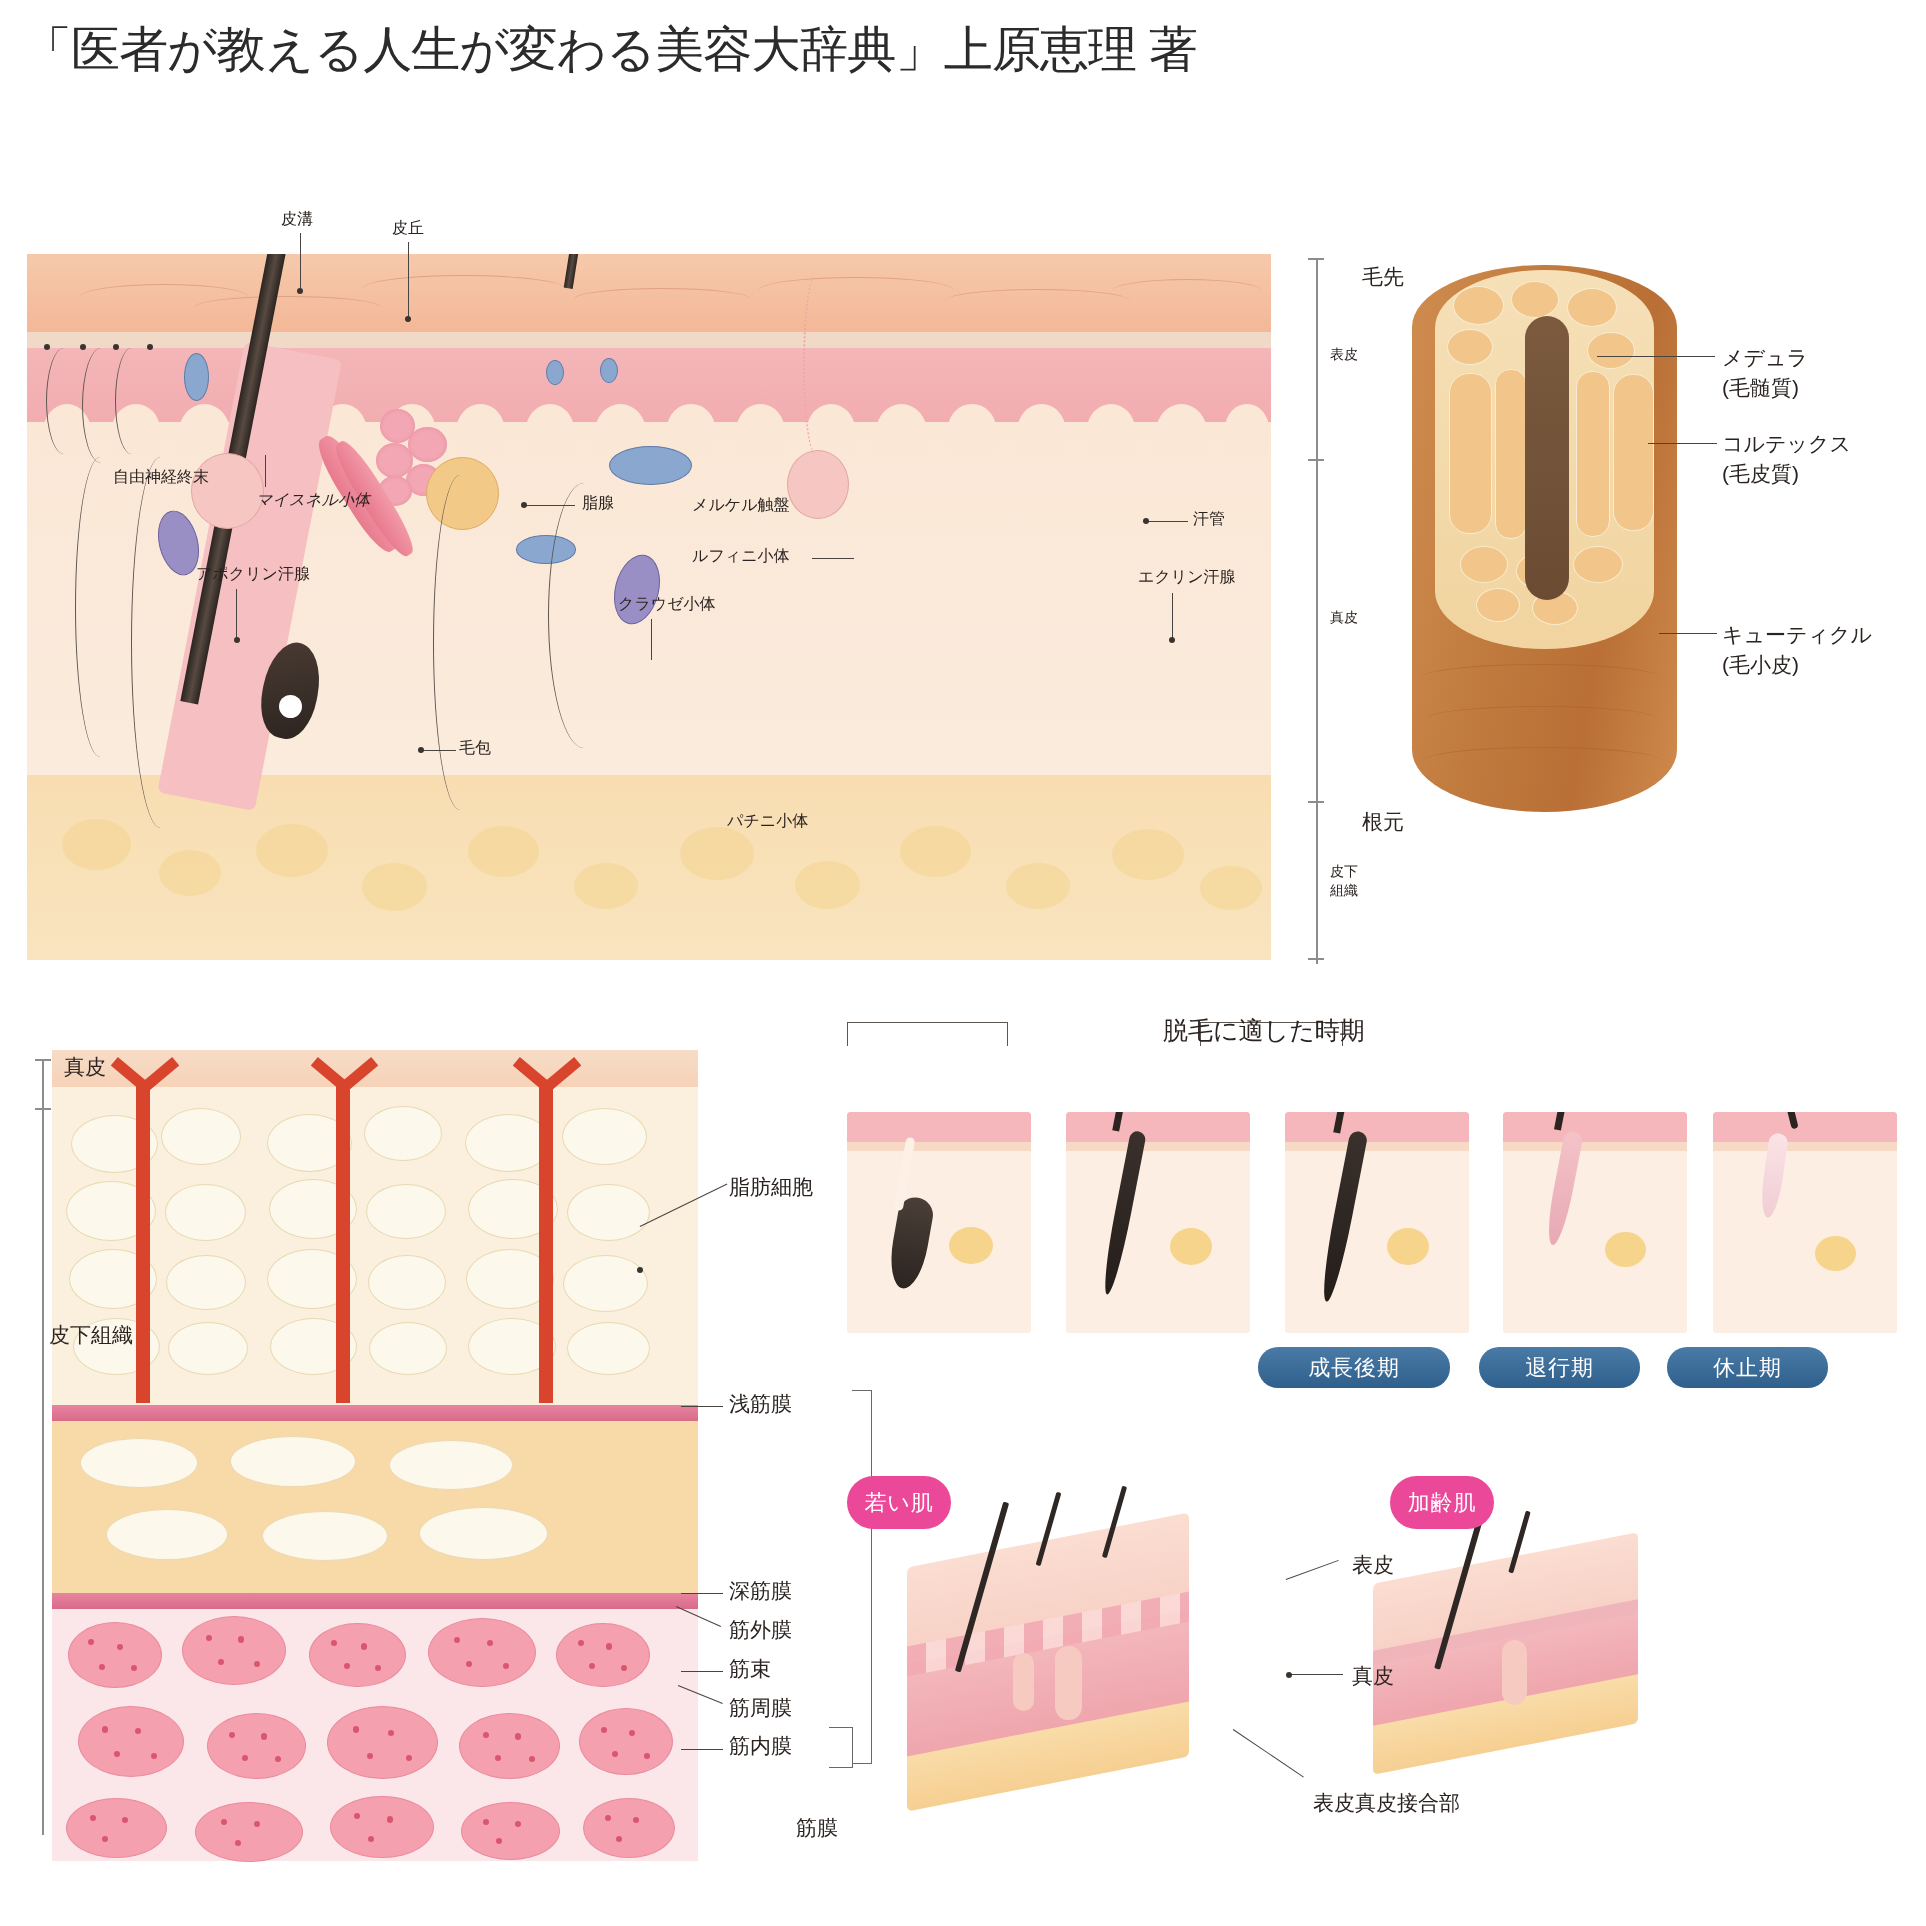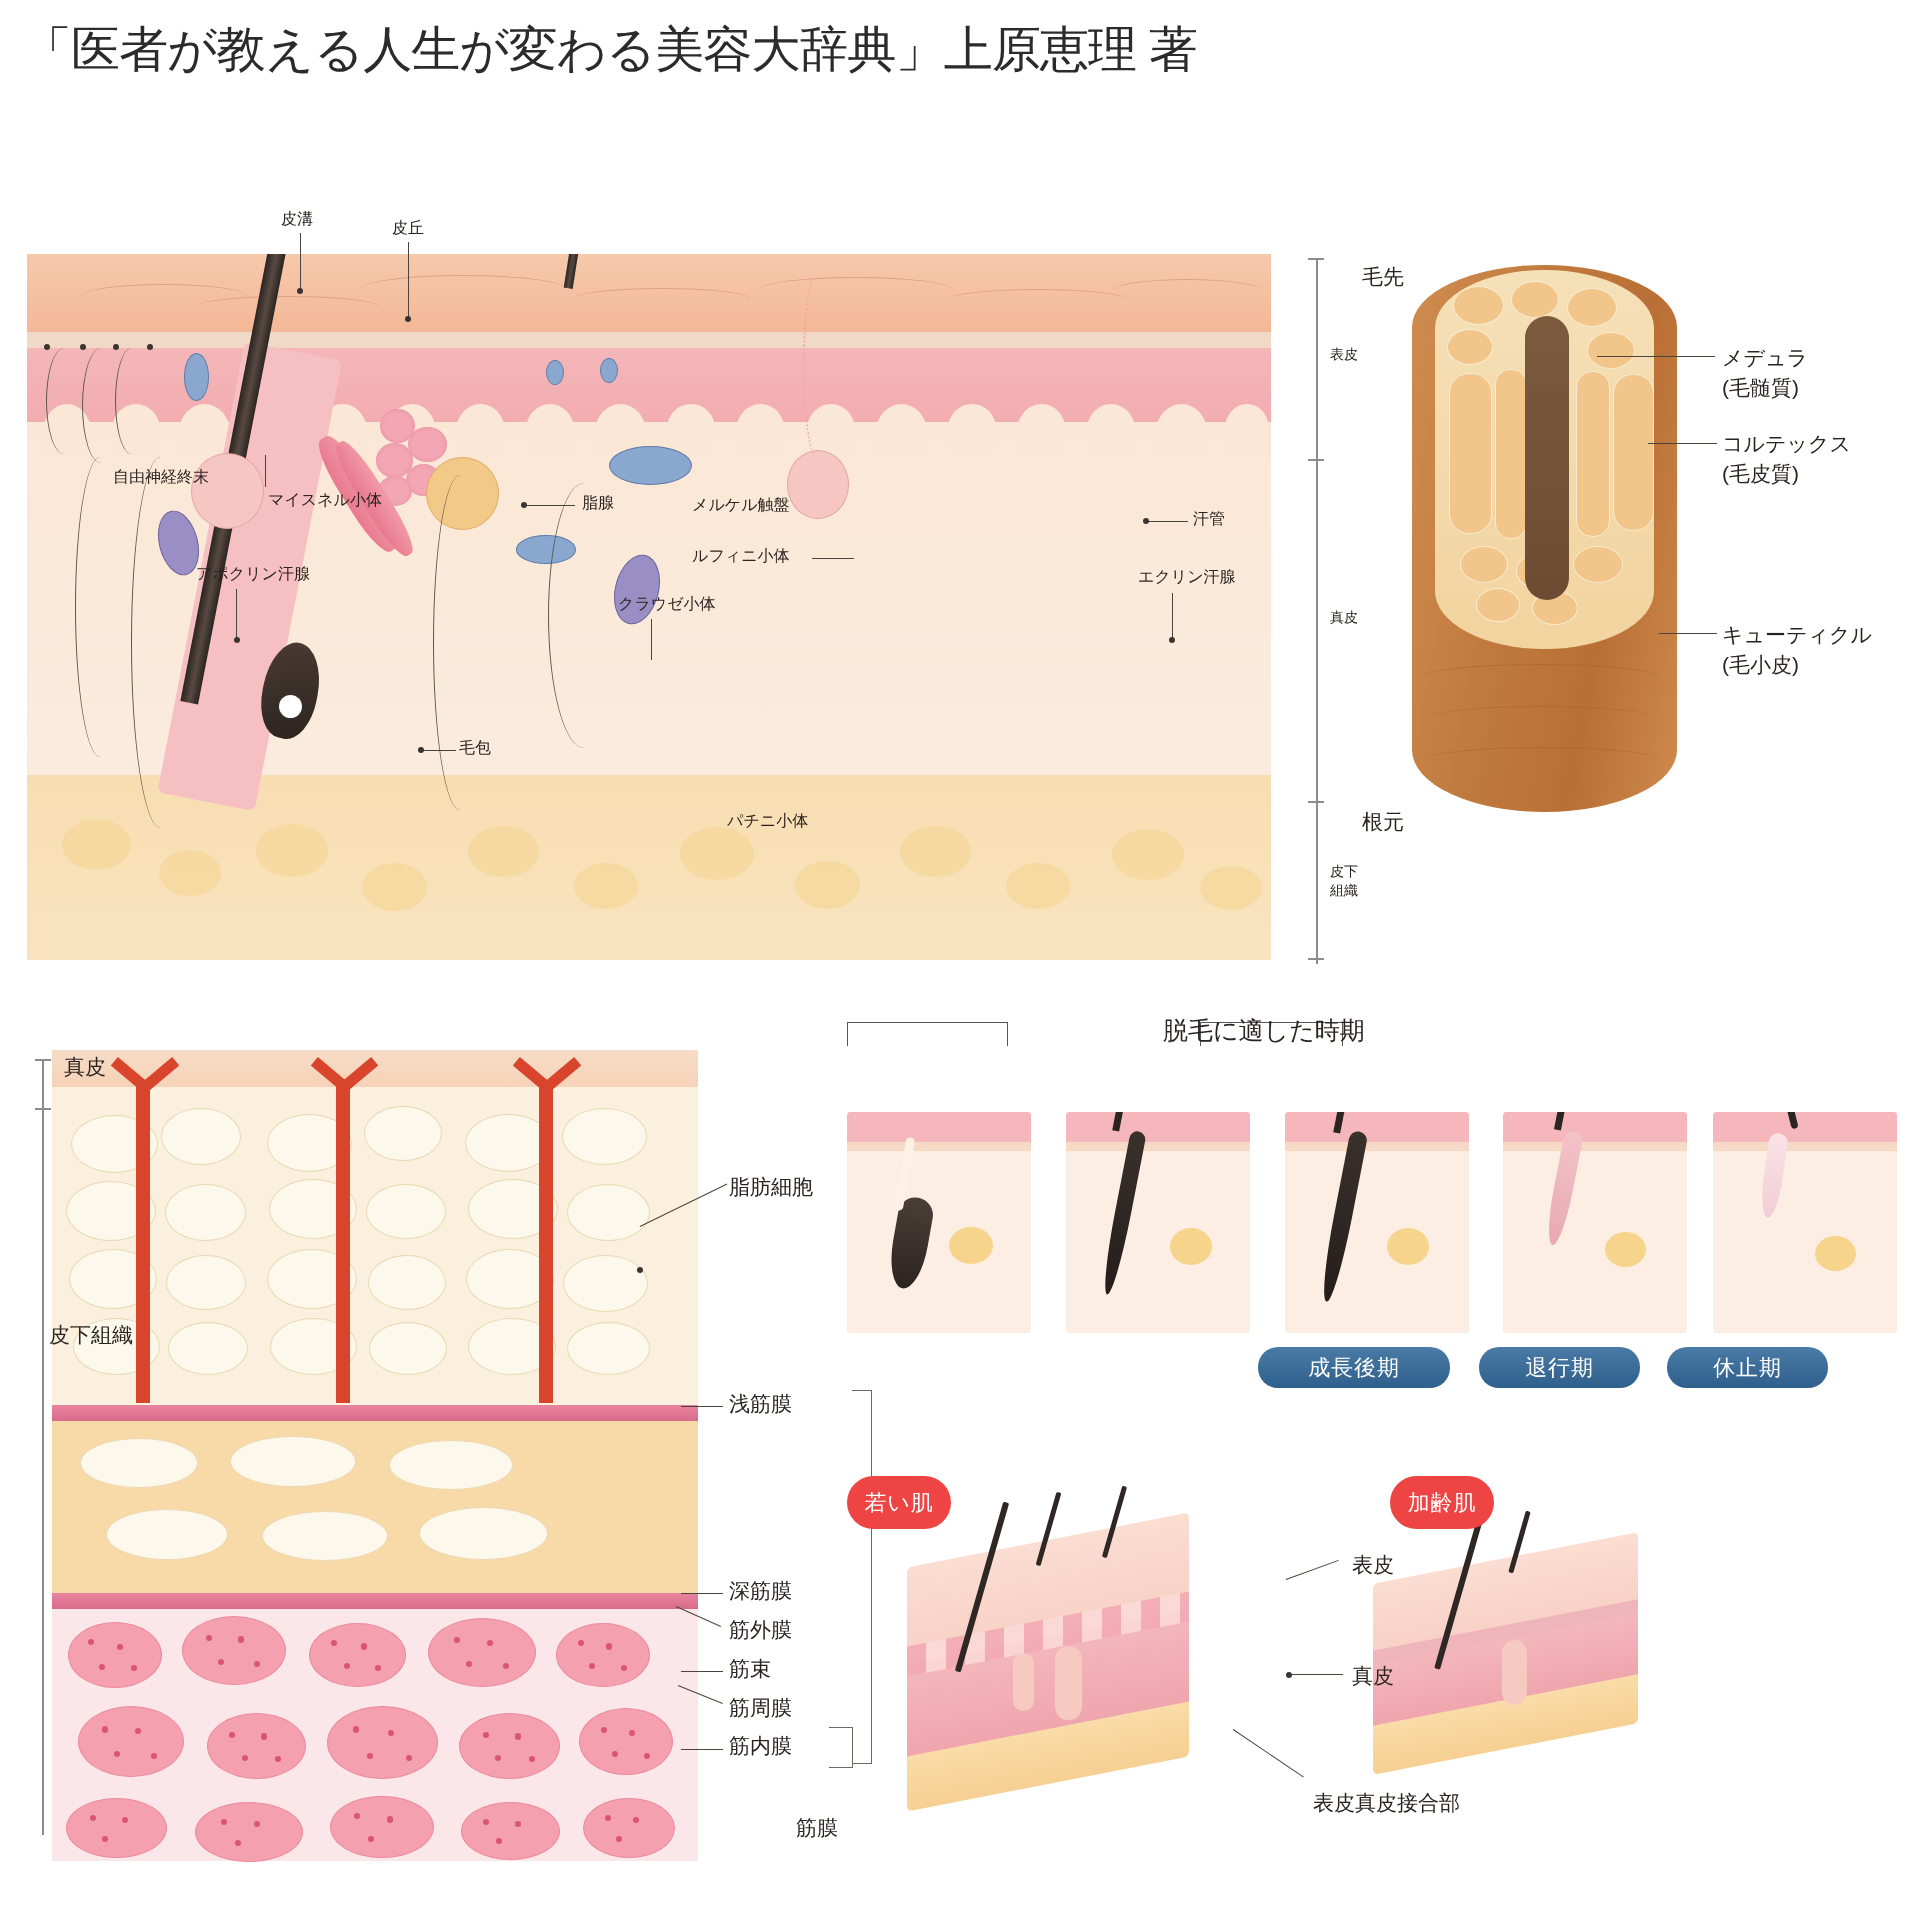--- a/index.html
+++ b/index.html
@@ -99,21 +99,21 @@
   .cyc-root{position:absolute;border-radius:50% 50% 50% 50%;}
   .cyc-pill{position:absolute;top:341px;height:41px;border-radius:20px;
     background:linear-gradient(#4a7ba6,#2f5f8c);
     color:#fff;font-size:22px;display:flex;align-items:center;justify-content:center;
     letter-spacing:0.9px;}
   .brace-top{position:absolute;border:1.9px solid #5b5651;border-bottom:none;}
 
   
   #aging{left:847px;top:1464px;width:1050px;height:441px;}
   .badge{position:absolute;width:104px;height:53px;border-radius:26.5px;
-    background:#ef4444;color:#fff;font-size:22px;display:flex;align-items:center;
+    background:#ec4899;color:#fff;font-size:22px;display:flex;align-items:center;
     justify-content:center;letter-spacing:0.9px;text-align:right;}
   .blk-top{position:absolute;background:linear-gradient(#fbddd2,#f7cfc3);}
   .blk-side{position:absolute;background:linear-gradient(#f3b9bd,#efa4ac);}
   .blk-fat{position:absolute;background:linear-gradient(#f9dca8,#f6cf92);}
   .blk-hair{position:absolute;background:#2f2724;border-radius:1.8px;}
 </style>
 </head>
 <body>
 
 <div class="stage">
@@ -220,21 +220,21 @@
 
   <div class="lbl sm" style="left:281px;top:210px;">皮溝</div>
   <div class="vline" style="left:300px;top:233px;height:56px;"></div>
   <div class="dot" style="left:297px;top:288px;"></div>
 
   <div class="lbl sm" style="left:392px;top:219px;">皮丘</div>
   <div class="vline" style="left:408px;top:242px;height:76px;"></div>
   <div class="dot" style="left:405px;top:316px;"></div>
 
   <div class="lbl sm" style="left:113px;top:468px;">自由神経終末</div>
-  <div class="lbl sm" style="left:268px;top:491px;">マイスネル小体</div>
+  <div class="lbl sm" style="left:256px;top:491px;font-style:italic;">マイスネル小体</div>
   <div class="vline" style="left:265px;top:455px;height:32px;"></div>
 
   <div class="lbl sm" style="left:196px;top:565px;">アポクリン汗腺</div>
   <div class="vline" style="left:236px;top:589px;height:49px;"></div>
   <div class="dot" style="left:234px;top:637px;"></div>
 
   <div class="lbl sm" style="left:582px;top:494px;">脂腺</div>
   <div class="lead" style="left:524px;top:505px;width:51px;"></div>
   <div class="dot" style="left:521px;top:502px;"></div>
 

